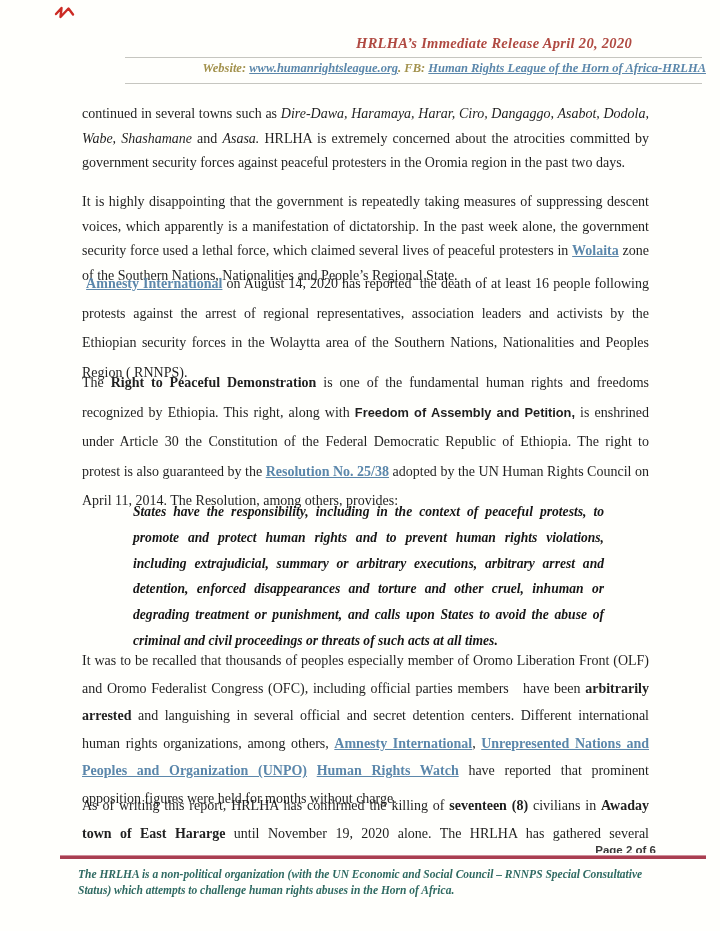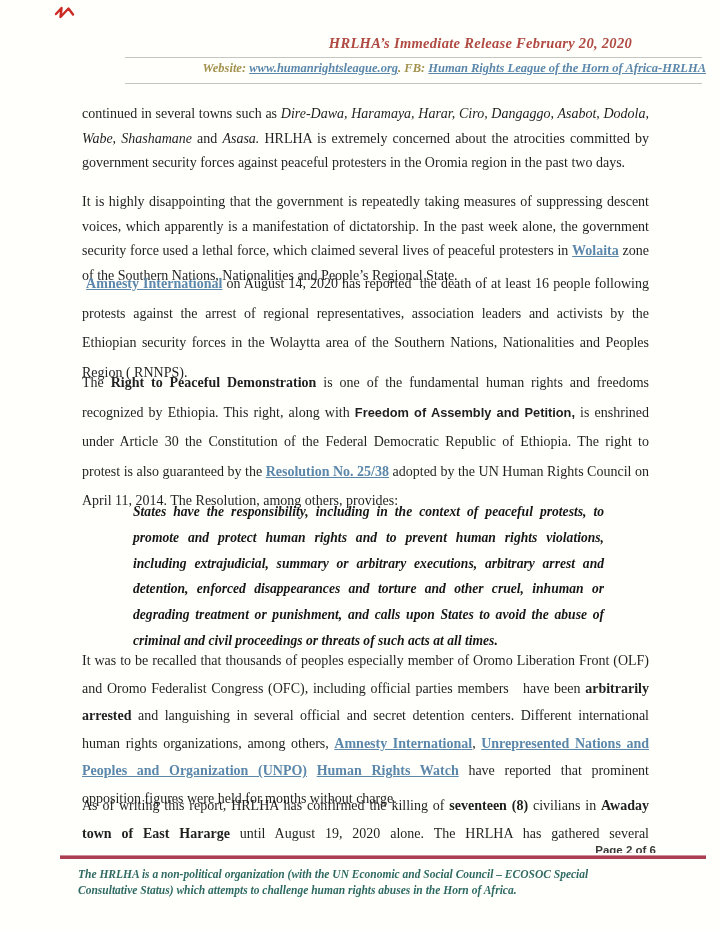--- a/index.html
+++ b/index.html
@@ -79,37 +79,37 @@
 <body>
 
 <div class="page">
 
   <div class="red-mark">
     <svg viewBox="0 0 21 15" aria-hidden="true">
       <path d="M2 9 L7.5 3 L6.5 12 L14.5 3.5 L19 9.5" stroke="currentColor" stroke-width="2.4" fill="none" stroke-linecap="round" stroke-linejoin="round"></path>
     </svg>
   </div>
 
-  <div class="release-line">HRLHA’s Immediate Release February 20, 2020</div>
+  <div class="release-line">HRLHA’s Immediate Release April 20, 2020</div>
 
   <div class="hrule hrule-top"></div>
   <div class="website-row"><span class="seg-gold">Website: </span><a class="seg-link">www.humanrightsleague.org</a><span class="seg-gold">. FB: </span><a class="seg-link">Human Rights League of the Horn of Africa-HRLHA</a></div>
   <div class="hrule hrule-bottom"></div>
 
   <p class="bp p1"><span class="seg-p">continued in several towns such as </span><span class="seg-i">Dire-Dawa, Haramaya, Harar, Ciro, Dangaggo, Asabot, Dodola, Wabe, Shashamane</span><span class="seg-p"> and </span><span class="seg-i">Asasa.</span><span class="seg-p"> HRLHA is extremely concerned about the atrocities committed by government security forces against peaceful protesters in the Oromia region in the past two days.</span></p>
   <p class="bp p2"><span class="seg-p">It is highly disappointing that the government is repeatedly taking measures of suppressing descent voices, which apparently is a manifestation of dictatorship. In the past week alone, the government security force used a lethal force, which claimed several lives of peaceful protesters in </span><a class="seg-link">Wolaita</a><span class="seg-p"> zone of the Southern Nations, Nationalities and People’s Regional State.</span></p>
   <p class="bp p3"><span class="seg-p">&nbsp;</span><a class="seg-link">Amnesty International</a><span class="seg-p"> on August 14, 2020 has reported &nbsp;the death of at least 16 people following protests against the arrest of regional representatives, association leaders and activists by the Ethiopian security forces in the Wolaytta area of the Southern Nations, Nationalities and Peoples Region ( RNNPS).</span></p>
   <p class="bp p4"><span class="seg-p">The </span><span class="seg-b">Right to Peaceful Demonstration</span><span class="seg-p"> is one of the fundamental human rights and freedoms recognized by Ethiopia. This right, along with </span><span class="seg-bs">Freedom of Assembly and Petition,</span><span class="seg-p"> is enshrined under Article 30 the Constitution of the Federal Democratic Republic of Ethiopia. The right to protest is also guaranteed by the </span><a class="seg-link">Resolution No. 25/38</a><span class="seg-p"> adopted by the UN Human Rights Council on April 11, 2014. The Resolution, among others, provides:</span></p>
 
   <blockquote class="quote"><span class="seg-bi">States have the responsibility, including in the context of peaceful protests, to promote and protect human rights and to prevent human rights violations, including extrajudicial, summary or arbitrary executions, arbitrary arrest and detention, enforced disappearances and torture and other cruel, inhuman or degrading treatment or punishment, and calls upon States to avoid the abuse of criminal and civil proceedings or threats of such acts at all times.</span></blockquote>
 
   <p class="bp p5"><span class="seg-p">It was to be recalled that thousands of peoples especially member of Oromo Liberation Front (OLF) and Oromo Federalist Congress (OFC), including official parties members &nbsp; have been </span><span class="seg-b">arbitrarily arrested</span><span class="seg-p"> and languishing in several official and secret detention centers. Different international human rights organizations, among others, </span><a class="seg-link">Amnesty International</a><span class="seg-p">, </span><a class="seg-link">Unrepresented Nations and Peoples and Organization (UNPO)</a><span class="seg-p"> </span><a class="seg-link">Human Rights Watch</a><span class="seg-p"> have reported that prominent opposition figures were held for months without charge.</span></p>
-  <p class="bp p6"><span class="seg-p">As of writing this report, HRLHA has confirmed the killing of </span><span class="seg-b">seventeen (8)</span><span class="seg-p"> civilians in </span><span class="seg-b">Awaday town of East Hararge</span><span class="seg-p"> until August 19, 2020 alone. The HRLHA has gathered several</span></p>
+  <p class="bp p6"><span class="seg-p">As of writing this report, HRLHA has confirmed the killing of </span><span class="seg-b">seventeen (8)</span><span class="seg-p"> civilians in </span><span class="seg-b">Awaday town of East Hararge</span><span class="seg-p"> until November 19, 2020 alone. The HRLHA has gathered several</span></p>
 
   <div class="page-number-wrap">
     <span class="page-number">Page 2 of 6</span>
   </div>
 
   <div class="red-rule"></div>
 
-  <div class="footer-note">The HRLHA is a non-political organization (with the UN Economic and Social Council – ECOSOC Special Consultative Status) which attempts to challenge human rights abuses in the Horn of Africa.</div>
+  <div class="footer-note">The HRLHA is a non-political organization (with the UN Economic and Social Council – RNNPS Special Consultative Status) which attempts to challenge human rights abuses in the Horn of Africa.</div>
 
 </div>
 
 </body></html>

